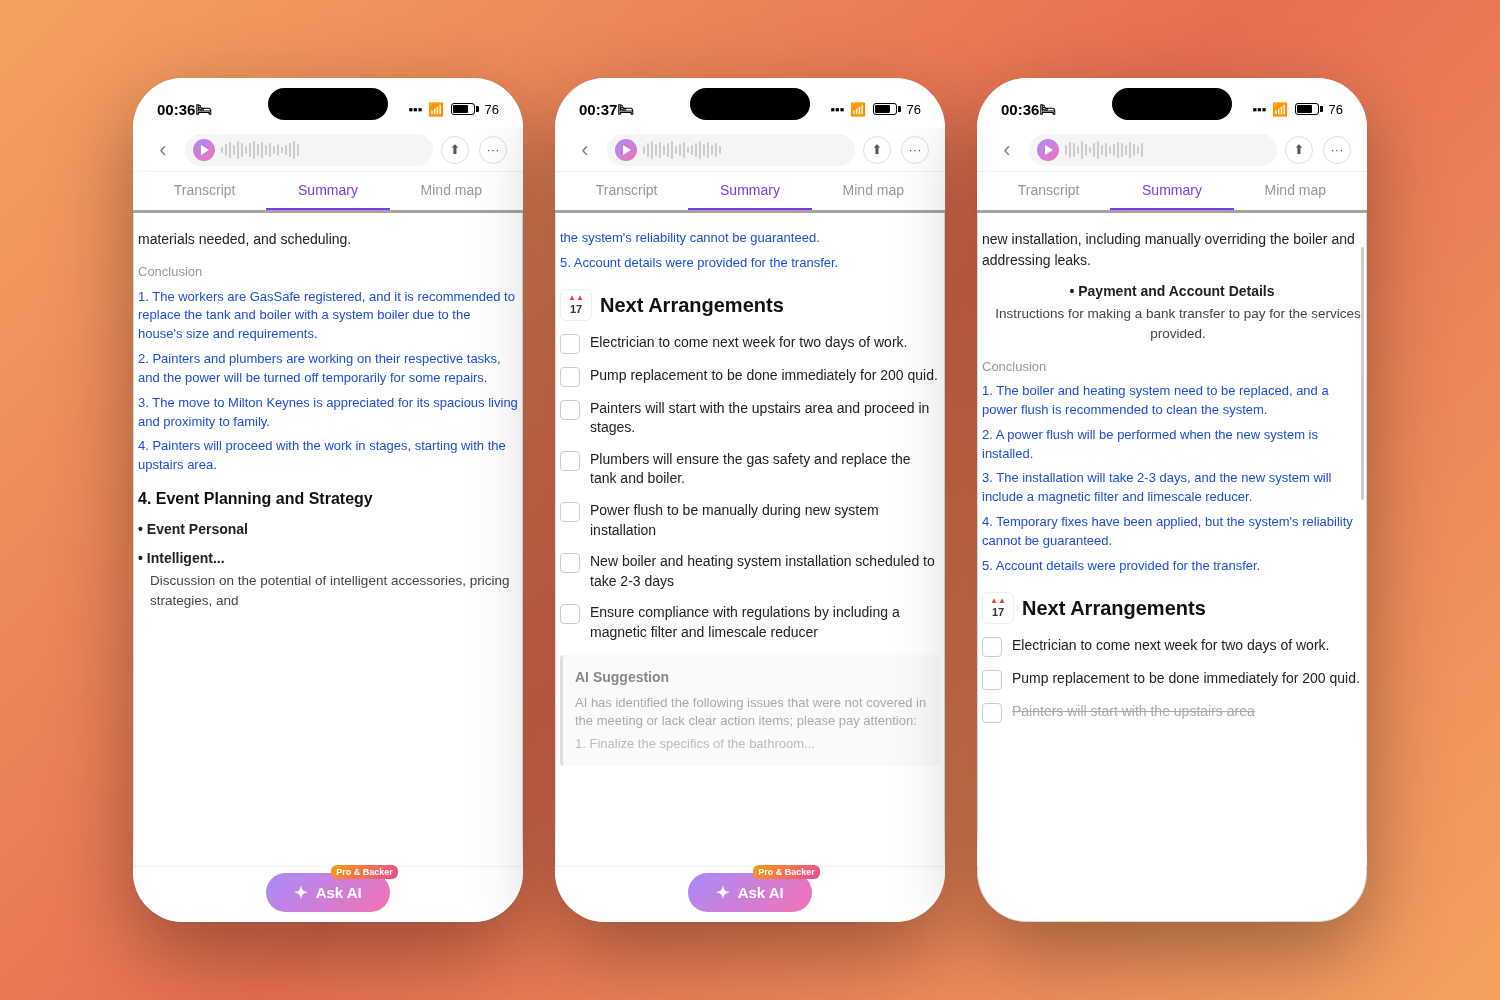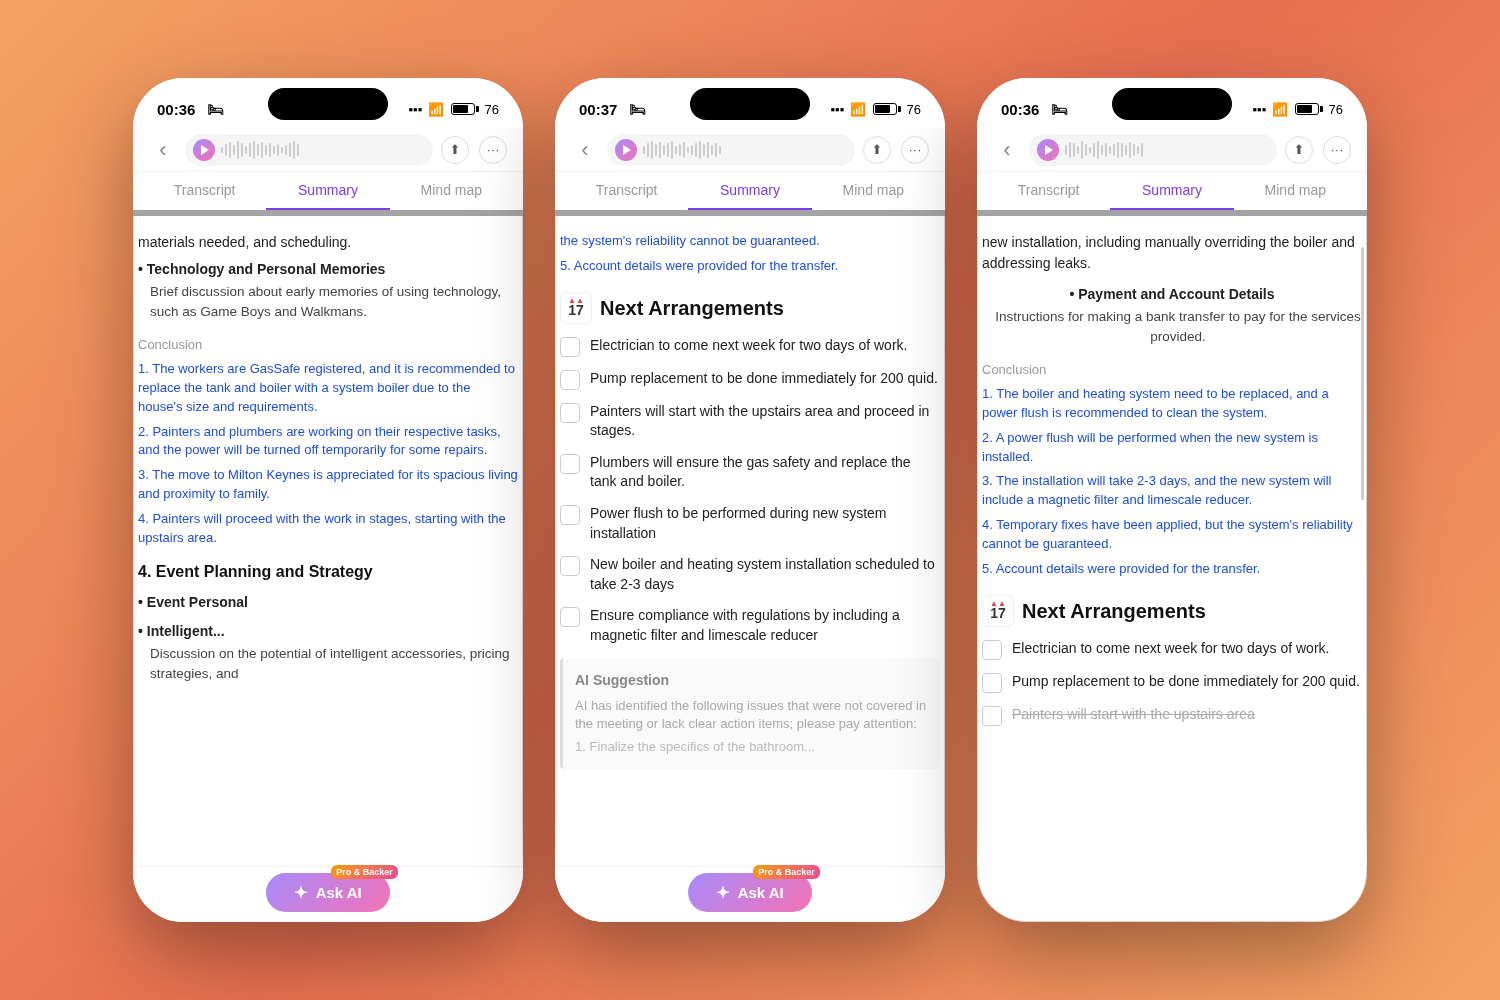--- a/index.html
+++ b/index.html
@@ -36,21 +36,21 @@
       padding: 12px 24px 0;
       position: relative;
       z-index: 10;
     }
     .status-time {
       font-size: 15px;
       font-weight: 600;
       color: #000;
       display: flex;
       align-items: center;
-      gap: 12px;
+      gap: 0;
     }
     .status-time .bed-icon { font-size: 13px; }
     .dynamic-island {
       width: 120px;
       height: 32px;
       background: #000;
       border-radius: 20px;
       position: absolute;
       left: 50%;
       transform: translateX(-50%);
@@ -162,21 +162,21 @@
       align-items: center;
       justify-content: center;
       font-size: 13px;
       color: #555;
       cursor: pointer;
     }
 
     
     .tabs {
       display: flex;
-      border-bottom: 6px solid #a3a3a3;
+      border-bottom: 3px solid #a3a3a3;
       background: #fff;
       padding: 0 10px;
       align-items: flex-end;
     }
     .tab {
       flex: 1;
       text-align: center;
       padding: 10px 4px;
       font-size: 14px;
       color: #999;
@@ -254,21 +254,21 @@
       flex-shrink: 0;
       position: relative;
     }
     .calendar-icon .cal-top {
       position: absolute;
       top: 2px;
       font-size: 8px;
       color: #d44;
     }
     .calendar-icon .cal-num {
-      font-size: 14px;
+      font-size: 11px;
       font-weight: 800;
       color: #333;
     }
     .na-title {
       font-size: 20px;
       font-weight: 700;
       color: #111;
     }
 
     .checklist-item {
@@ -438,26 +438,20 @@
 
   <div class="tabs">
     <div class="tab">Transcript</div>
     <div class="tab active">Summary</div>
     <div class="tab">Mind map</div>
   </div>
 
   <div class="content">
     <div class="content-text">
       <p>materials needed, and scheduling.</p>
-      <ul>
-        <li>
-          <span class="bullet-title">Technology and Personal Memories</span>
-          <div class="bullet-desc">Brief discussion about early memories of using technology, such as Game Boys and Walkmans.</div>
-        </li>
-      </ul>
 
       <div class="conclusion-section">
         <div class="conclusion-label">Conclusion</div>
         <div class="conclusion-item">1. The workers are GasSafe registered, and it is recommended to replace the tank and boiler with a system boiler due to the house's size and requirements.</div>
         <div class="conclusion-item">2. Painters and plumbers are working on their respective tasks, and the power will be turned off temporarily for some repairs.</div>
         <div class="conclusion-item">3. The move to Milton Keynes is appreciated for its spacious living and proximity to family.</div>
         <div class="conclusion-item">4. Painters will proceed with the work in stages, starting with the upstairs area.</div>
       </div>
 
       <div class="section-heading">4. Event Planning and Strategy</div>
@@ -570,21 +564,21 @@
         <div class="checklist-item">
           <div class="checkbox"></div>
           <span>Painters will start with the upstairs area and proceed in stages.</span>
         </div>
         <div class="checklist-item">
           <div class="checkbox"></div>
           <span>Plumbers will ensure the gas safety and replace the tank and boiler.</span>
         </div>
         <div class="checklist-item">
           <div class="checkbox"></div>
-          <span>Power flush to be performed during new system installation</span>
+          <span>Power flush to be manually during new system installation</span>
         </div>
         <div class="checklist-item">
           <div class="checkbox"></div>
           <span>New boiler and heating system installation scheduled to take 2-3 days</span>
         </div>
         <div class="checklist-item">
           <div class="checkbox"></div>
           <span>Ensure compliance with regulations by including a magnetic filter and limescale reducer</span>
         </div>
       </div>

